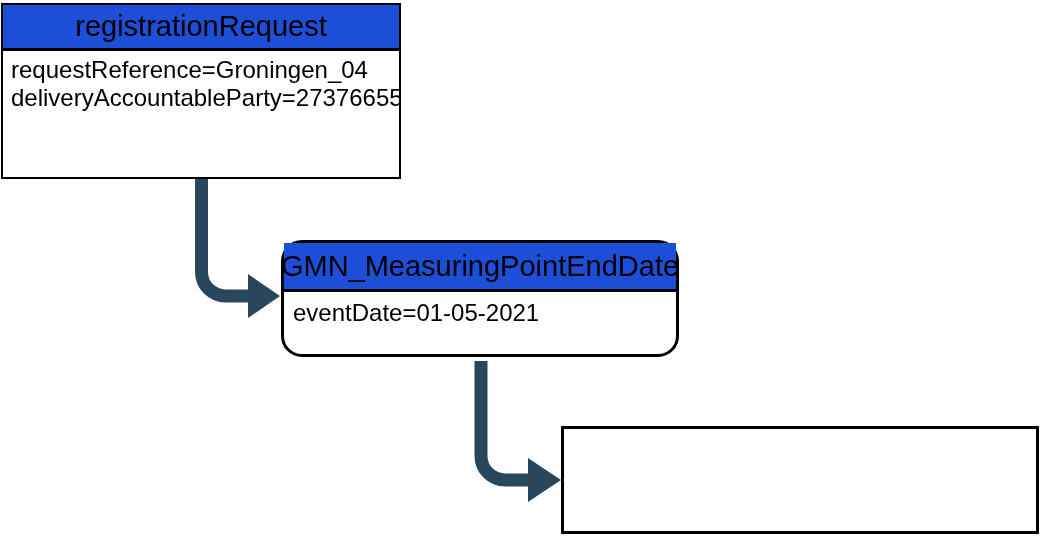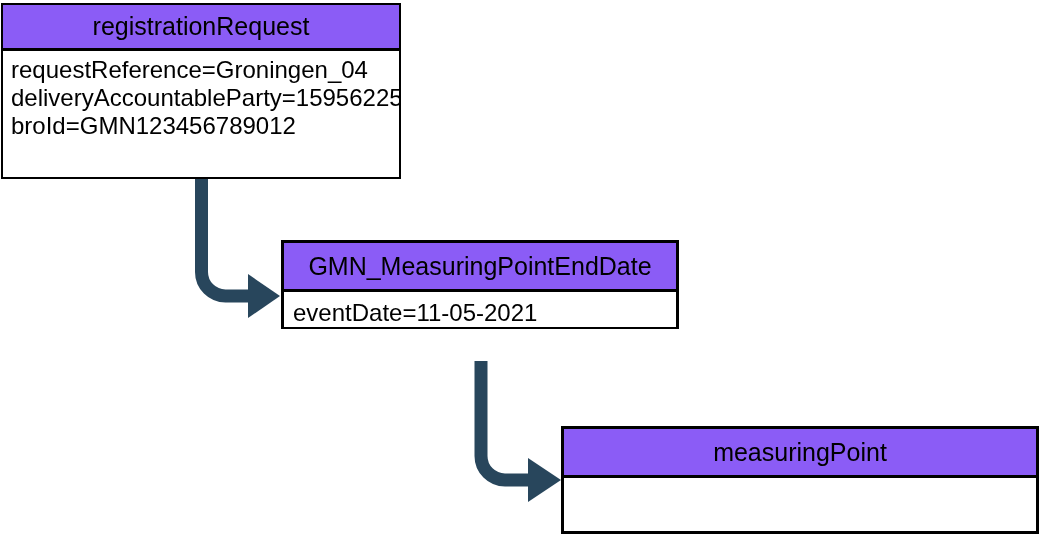--- a/index.html
+++ b/index.html
@@ -26,47 +26,47 @@
   .node {
     position: absolute;
     box-sizing: border-box;
     background: #ffffff;
     border: 2px solid #000000;
     z-index: 1;
   }
   .node.thick { border-width: 3px; }
   .node-header {
     box-sizing: content-box;
-    background: #8b5cf6;
+    background: #1d4ed8;
     border-bottom: 3px solid #000000;
     display: flex;
     align-items: center;
     justify-content: center;
-    font-size: 25px;
+    font-size: 29px;
     color: #000000;
     white-space: nowrap;
     overflow: hidden;
   }
   .node-body {
     box-sizing: border-box;
     background: #ffffff;
     font-size: 24px;
     line-height: 28px;
     color: #000000;
     white-space: nowrap;
     overflow: hidden;
   }
   .attr-line { white-space: nowrap; }
 
   
   #node-0 { left: 1px;   top: 3px;   width: 400px; height: 176px; }
   #node-0 .node-header { height: 43px; }
   #node-0 .node-body   { padding: 5px 8px 0 8px; }
 
-  #node-1 { left: 281px; top: 240px; width: 398px; height: 89px; }
+  #node-1 { left: 281px; top: 240px; width: 398px; height: 117px; border-radius: 21px; }
   #node-1 .node-header { height: 46px; }
   #node-1 .node-body   { padding: 7px 9px 0 9px; }
 
   #node-2 { left: 561px; top: 426px; width: 478px; height: 108px; }
   #node-2 .node-header { height: 46px; }
   #node-2 .node-body   { padding: 9px 9px 0 9px; }
 </style>
 </head>
 <body>
 
@@ -82,29 +82,27 @@
     <g>
       <path d="M 481 361 L 481 456 A 24 24 0 0 0 505 480 L 529 480" fill="none" stroke="#28465c" stroke-width="13" stroke-linecap="butt"></path>
       <polygon points="528,458 528,502 561,480" fill="#28465c"></polygon>
     </g>
   </svg>
 
   <div class="node" id="node-0">
     <div class="node-header">registrationRequest</div>
     <div class="node-body">
       <div class="attr-line">requestReference=Groningen_04</div>
-      <div class="attr-line">deliveryAccountableParty=15956225</div>
-      <div class="attr-line">broId=GMN123456789012</div>
+      <div class="attr-line">deliveryAccountableParty=27376655</div>
     </div>
   </div>
 
   <div class="node thick" id="node-1">
     <div class="node-header">GMN_MeasuringPointEndDate</div>
     <div class="node-body">
-      <div class="attr-line">eventDate=11-05-2021</div>
+      <div class="attr-line">eventDate=01-05-2021</div>
     </div>
   </div>
 
   <div class="node thick" id="node-2">
-    <div class="node-header">measuringPoint</div>
   </div>
 
 </div>
 
 </body></html>

